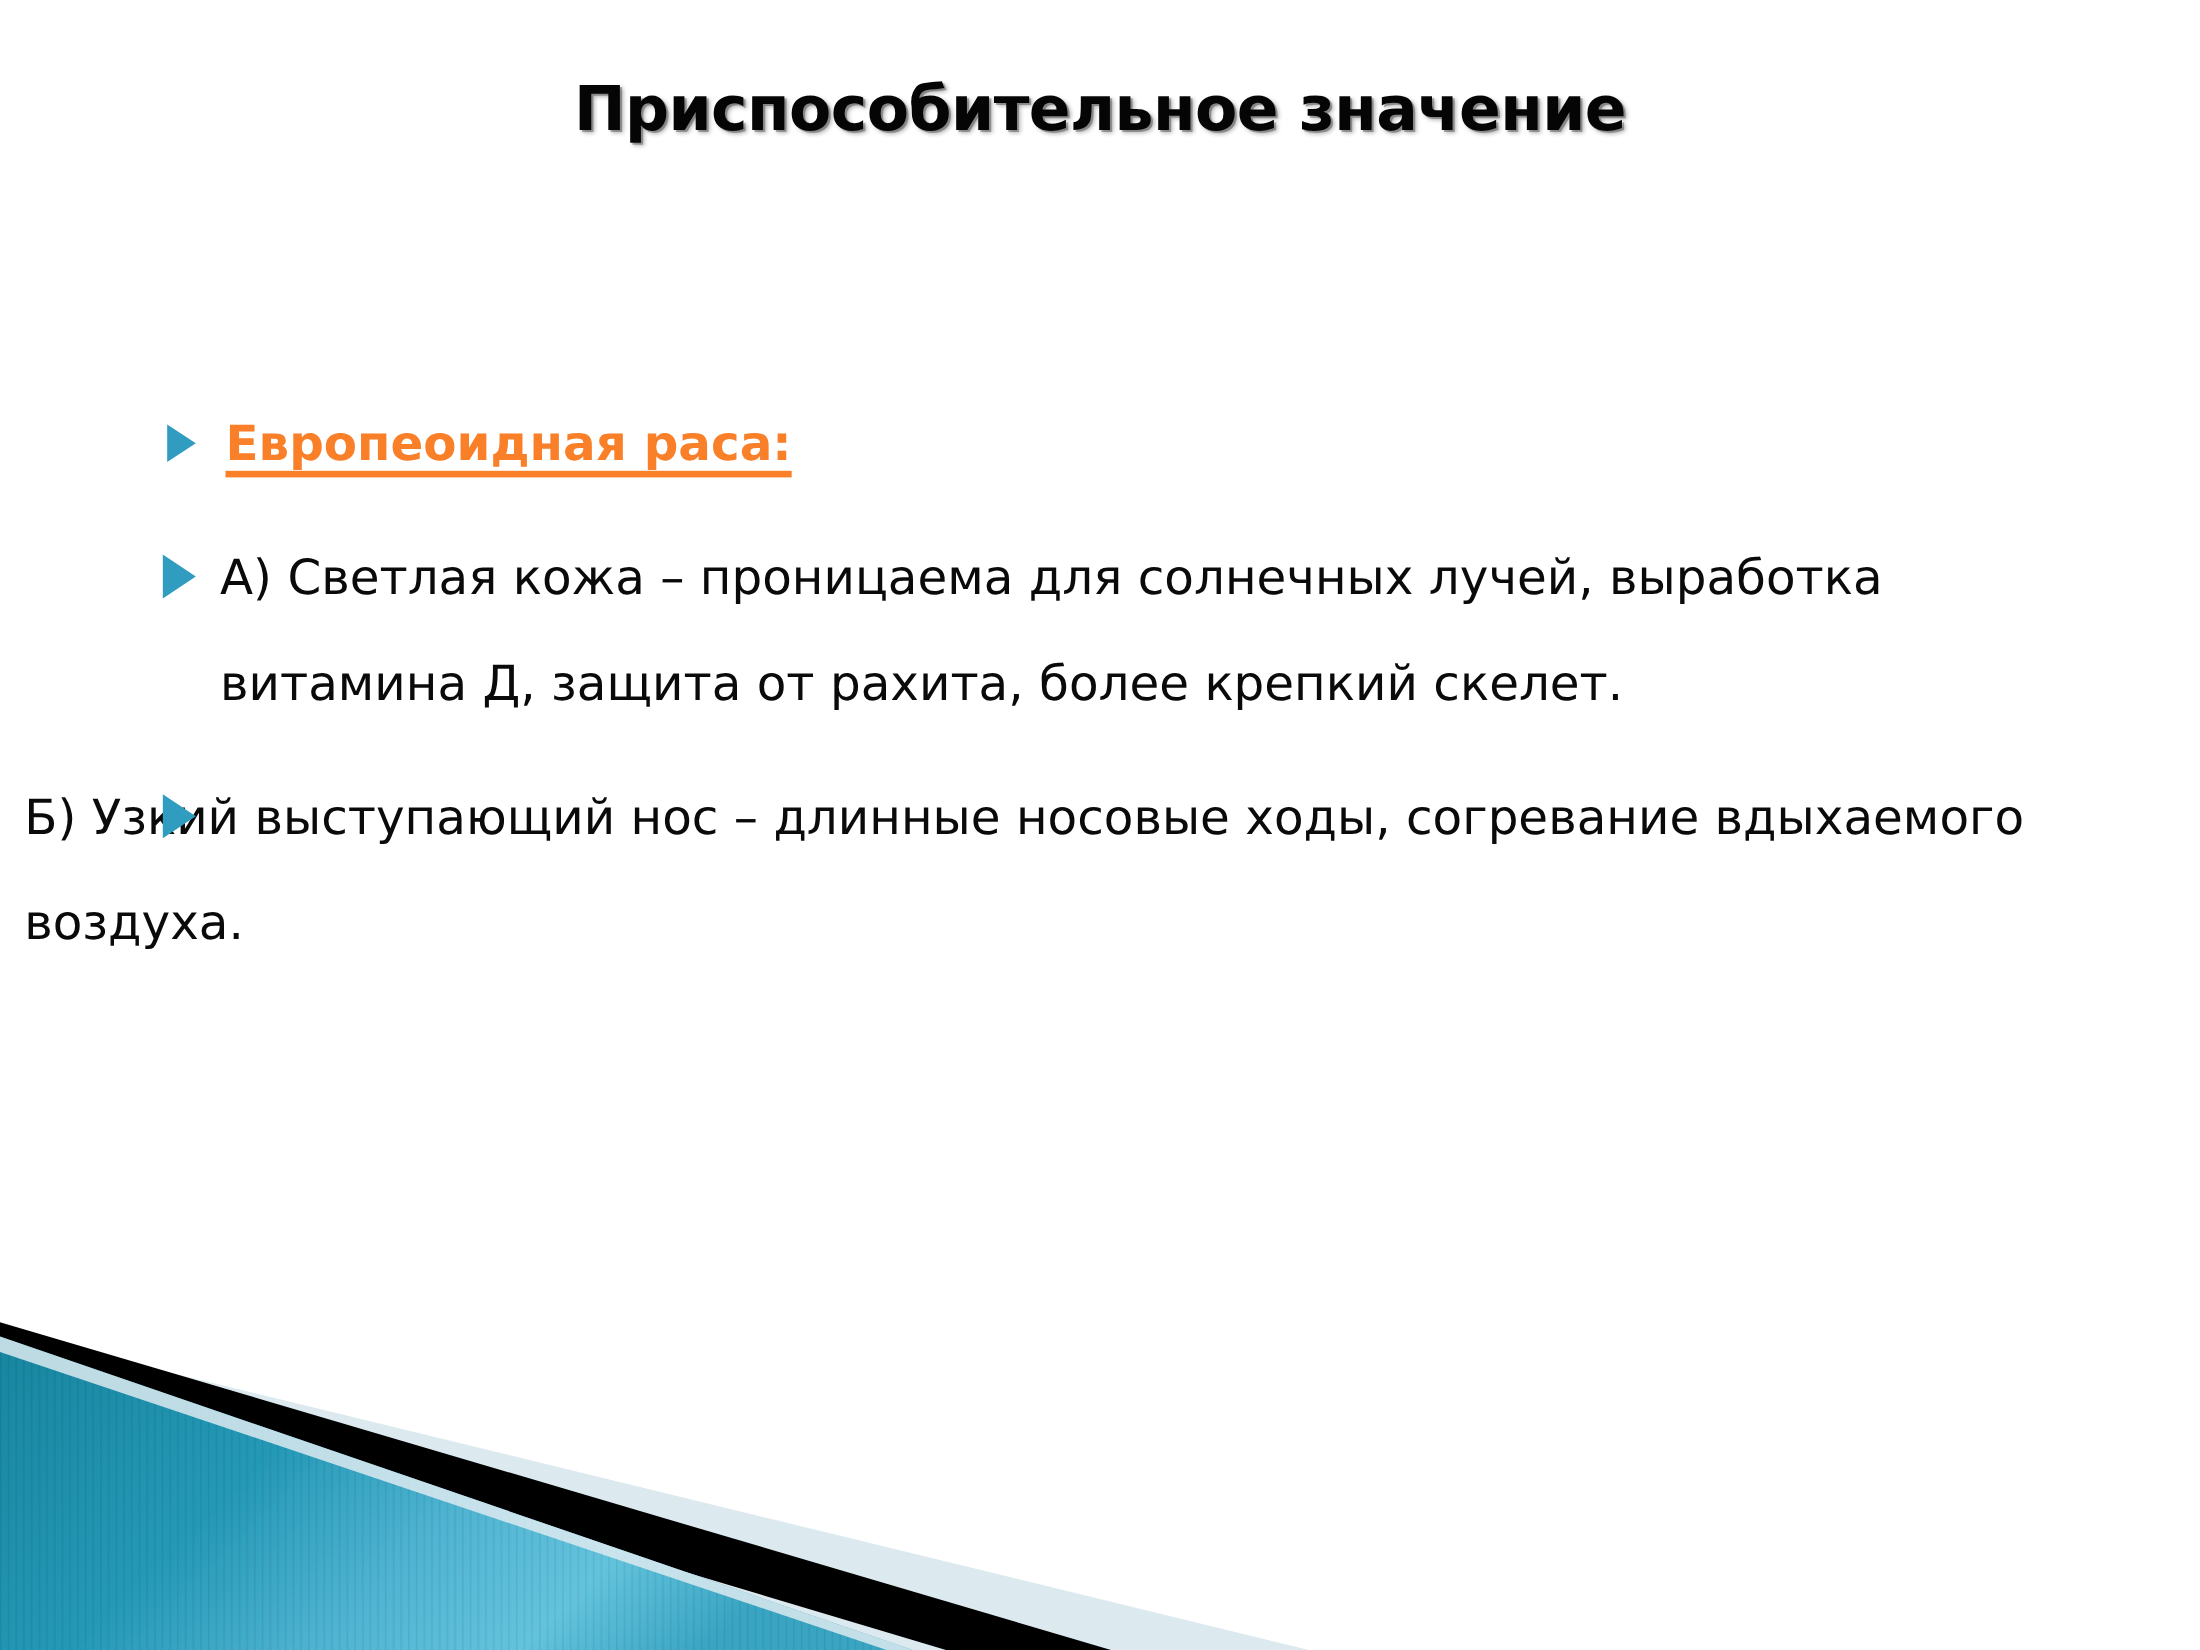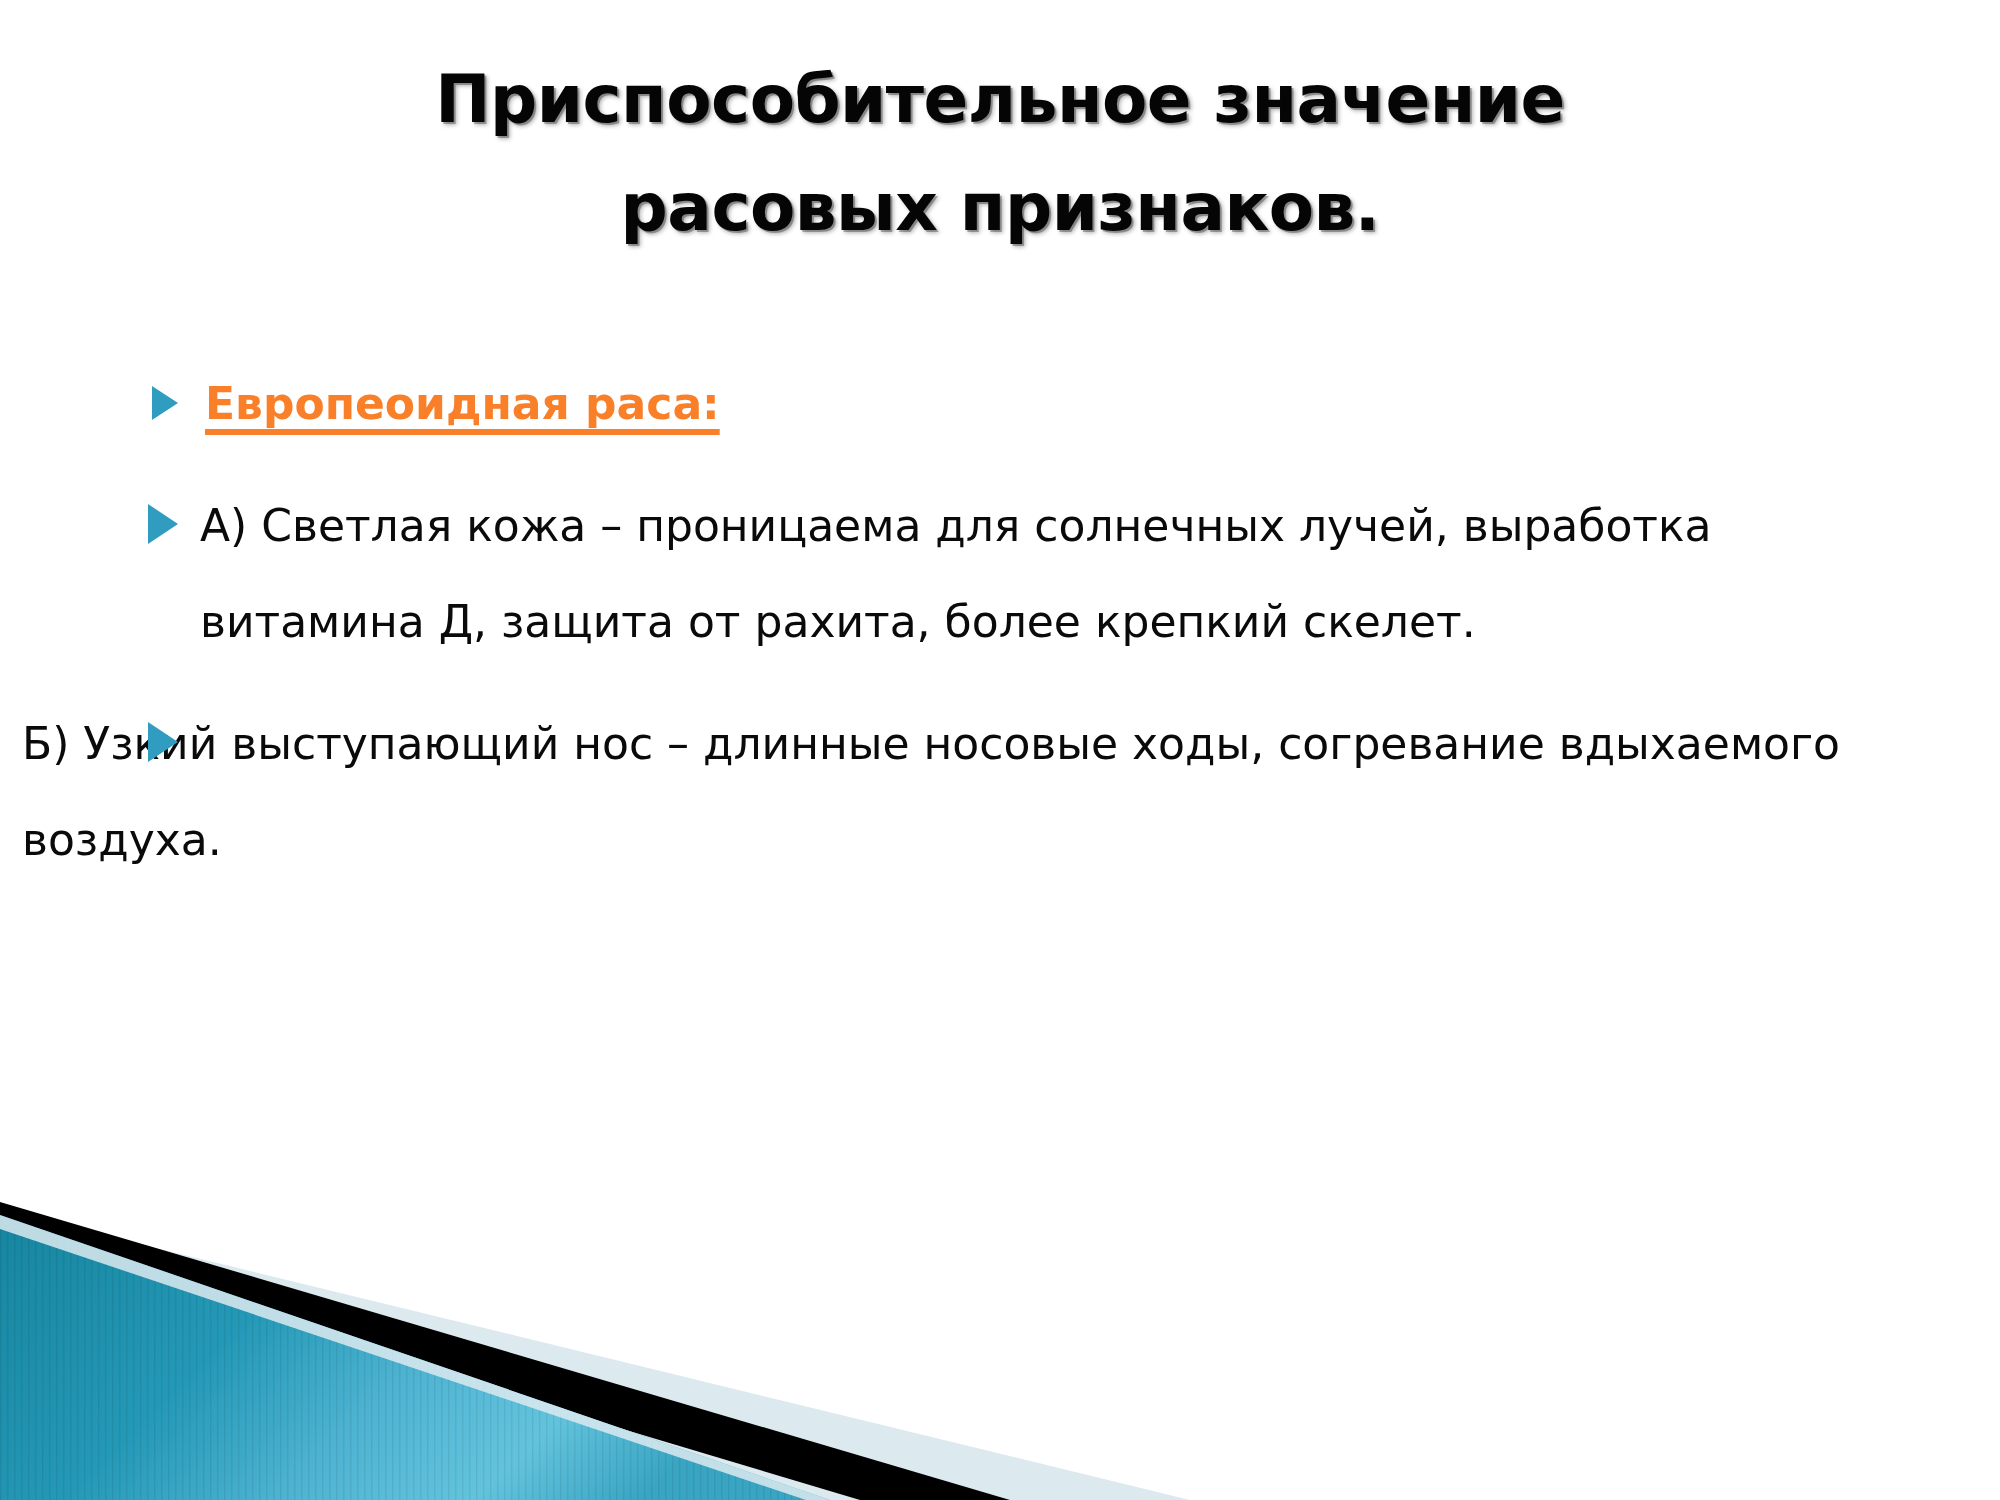--- a/index.html
+++ b/index.html
@@ -23,21 +23,21 @@
     position: absolute;
     left: 120px;
     top: 46px;
     width: 1760px;
     text-align: center;
   }
 
   .title-line {
     font-family: "DejaVu Sans", "Liberation Sans", sans-serif;
     font-weight: bold;
-    font-size: 66px;
+    font-size: 56px;
     line-height: 108px;
     color: #050505;
     letter-spacing: -0.5px;
     text-shadow:
        2px  2px 0px rgba(0,0,0,0.28),
        3px  3px 4px rgba(0,0,0,0.30),
       -1px -1px 0px rgba(255,255,255,0.55);
     white-space: nowrap;
   }
 
@@ -106,21 +106,20 @@
     pointer-events: none;
   }
 </style>
 </head>
 <body>
 
 <div class="slide">
 
   <div class="title-block">
     <div class="title-line">Приспособительное значение</div>
-    <div class="title-line">расовых признаков.</div>
   </div>
 
   <div class="body-block">
 
     <div class="bullet-para heading">
       <span class="marker"></span>
       <span class="heading-text">Европеоидная раса:</span>
     </div>
 
     <div class="bullet-para para-a">

